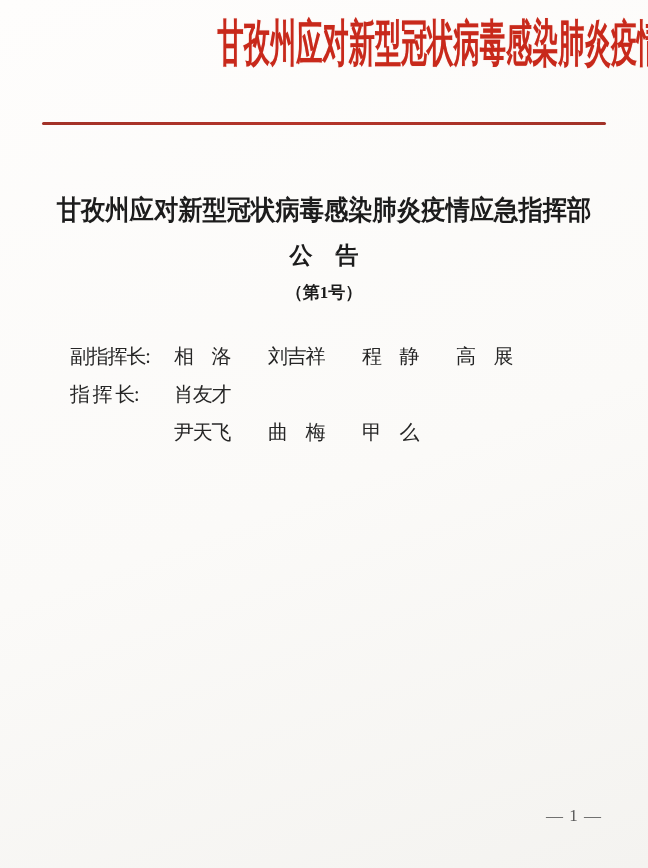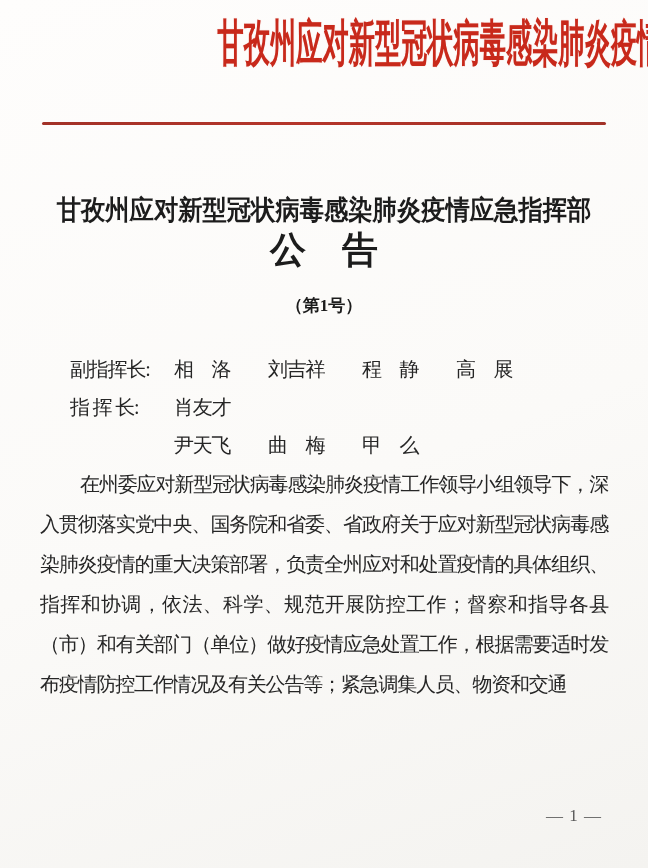--- a/index.html
+++ b/index.html
@@ -54,27 +54,27 @@
     line-height: 30px;
     font-weight: bold;
     white-space: nowrap;
   }
   .doc-title-inner {
     display: inline-block;
     transform: scaleX(0.9);
     transform-origin: center;
   }
   .doc-type {
-    margin-top: 4px;
-    font-size: 36px;
+    margin-top: 10px;
+    font-size: 23px;
     line-height: 42px;
     font-weight: bold;
   }
   .issue-no {
-    margin-top: 23px;
+    margin-top: 4px;
     font-size: 17px;
     line-height: 24px;
     font-weight: bold;
     font-family: Liberation Serif, serif;
   }
   
   .body-text {
     margin: 32px 40px 0 40px;
     font-size: 20px;
     letter-spacing: -1.2px;
@@ -141,19 +141,18 @@
       <div class="roster-row">
         <span class="roster-label">指 挥 长:</span>
         <span class="roster-names">肖友才</span>
       </div>
       <div class="roster-row">
         <span class="roster-label"></span>
         <span class="roster-names">尹天飞　　曲　梅　　甲　么</span>
       </div>
     </div>
 
-    <p>在州委应对新型冠状病毒感染肺炎疫情工作领导小组领导下，深入贯彻落实党中央、国务院和省委、省政府关于应对新型冠状病毒感染肺炎疫情的重大决策部署，负责全州应对和处置疫情的具体组织、指挥和协调，依法、科学、规范开展防控工作；督察和指导各县（市）和有关部门（单位）做好疫情应急处置工作，根据需要适时发布疫情防控工作情况及有关公告等；紧急调集人员、物资和交通</p>
 
   </section>
 
   <div class="page-number">— 1 —</div>
 
 </div>
 
 </body></html>

